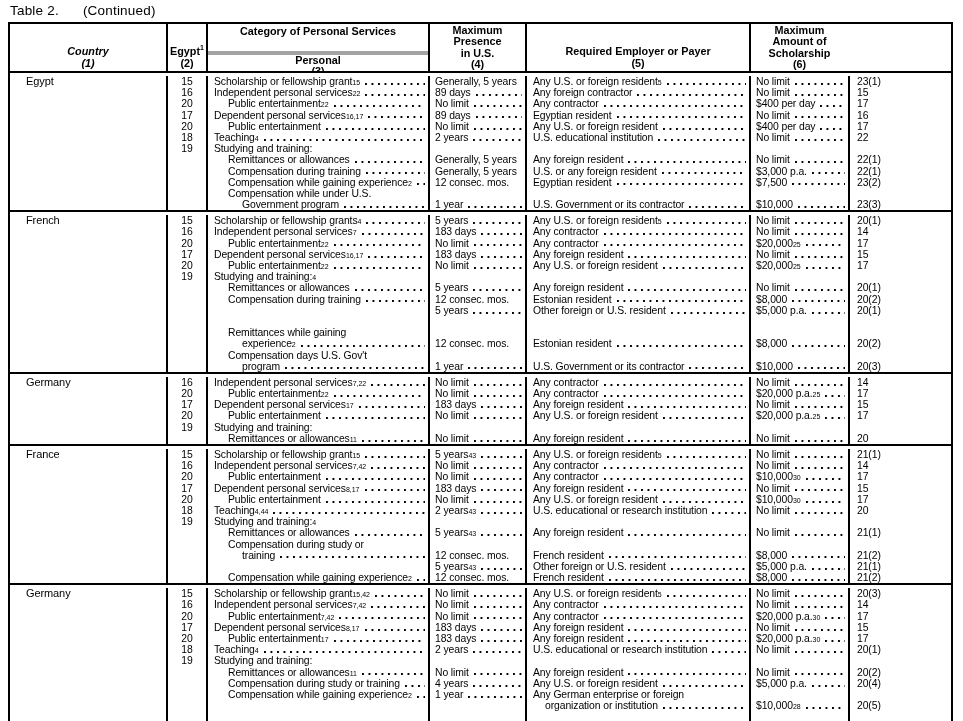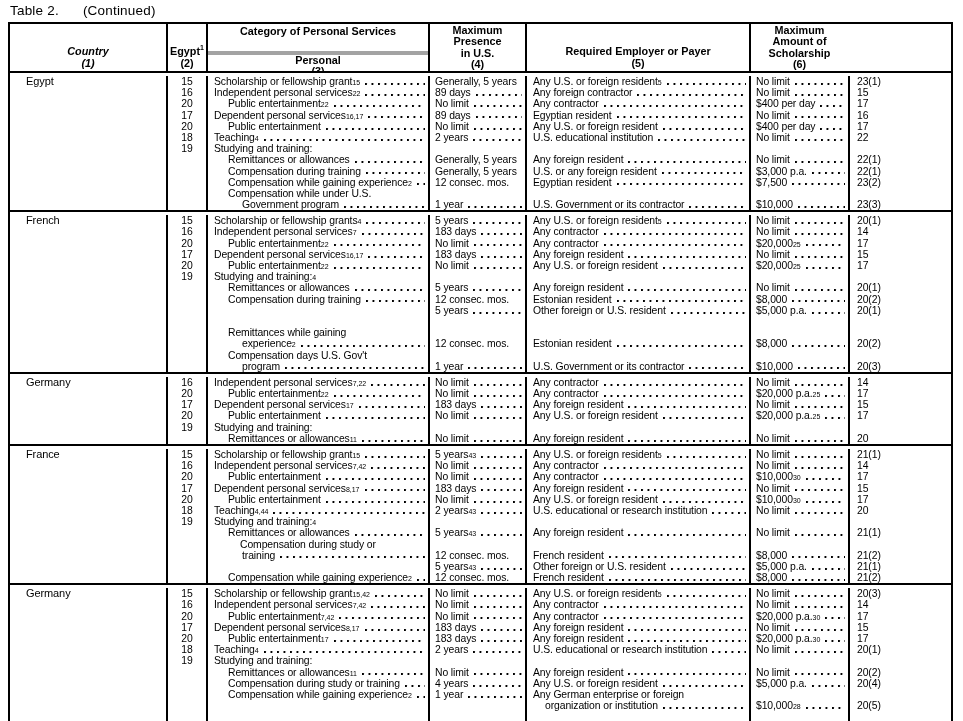--- a/index.html
+++ b/index.html
@@ -347,21 +347,21 @@
         <div class="cell col-cite"></div>
         <div class="cell col-country"></div>
         <div class="cell col-code"></div>
         <div class="cell col-purpose" style="padding-left: 20px;">Remittances or allowances<span class="leader"></span></div>
         <div class="cell col-presence" style="padding-left: 5px;">5 years<sup>43</sup><span class="leader"></span></div>
         <div class="cell col-employer" style="padding-left: 6px;">Any foreign resident<span class="leader"></span></div>
         <div class="cell col-amount" style="padding-left: 5px;">No limit<span class="leader"></span></div>
         <div class="cell col-cite">21(1)</div>
         <div class="cell col-country"></div>
         <div class="cell col-code"></div>
-        <div class="cell col-purpose" style="padding-left: 32px;">Compensation during study or</div>
+        <div class="cell col-purpose" style="padding-left: 20px;">Compensation during study or</div>
         <div class="cell col-presence" style="padding-left: 5px;"></div>
         <div class="cell col-employer" style="padding-left: 6px;"></div>
         <div class="cell col-amount" style="padding-left: 5px;"></div>
         <div class="cell col-cite"></div>
         <div class="cell col-country"></div>
         <div class="cell col-code"></div>
         <div class="cell col-purpose" style="padding-left: 34px;">training<span class="leader"></span></div>
         <div class="cell col-presence" style="padding-left: 5px;">12 consec. mos.</div>
         <div class="cell col-employer" style="padding-left: 6px;">French resident<span class="leader"></span></div>
         <div class="cell col-amount" style="padding-left: 5px;">$8,000<span class="leader"></span></div>

